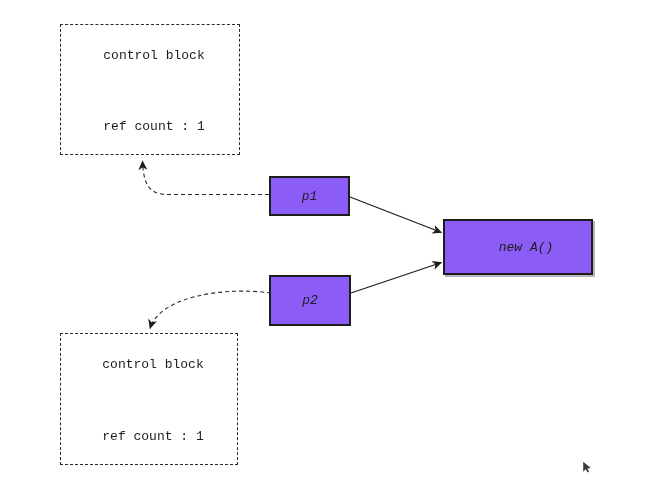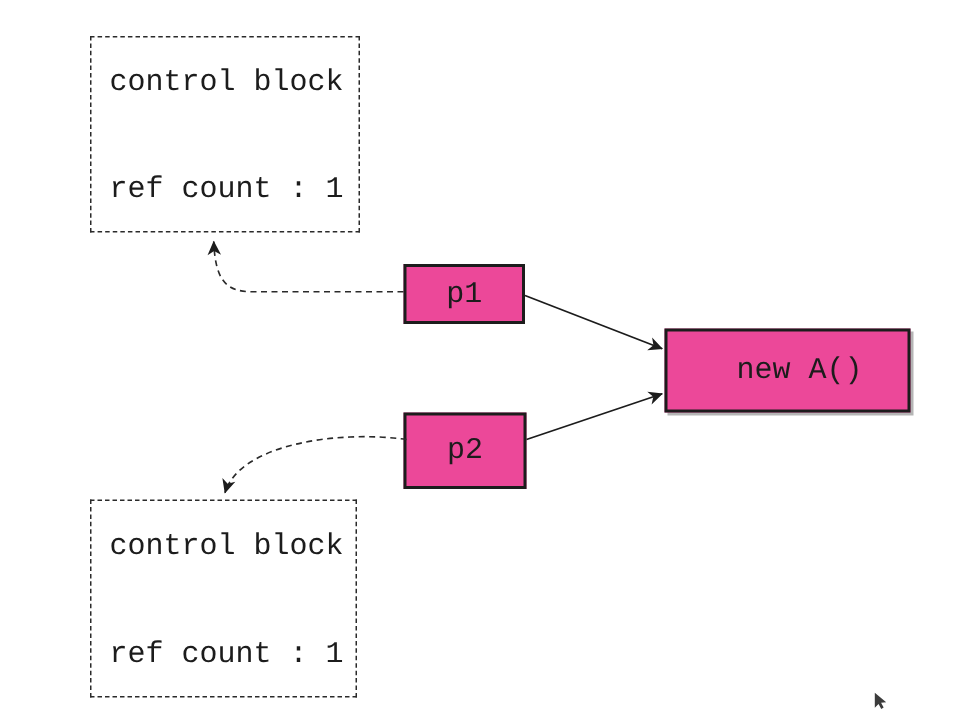--- a/index.html
+++ b/index.html
@@ -10,24 +10,25 @@
   .stage {
     position: relative;
     width: 646px;
     height: 483px;
     background: #ffffff;
     font-family: "Liberation Mono", "DejaVu Sans Mono", monospace;
     color: #1c1c1c;
     overflow: hidden;
   }
   .box-text {
-    font-size: 20px;
+    font-size: 13px;
     line-height: 23px;
     white-space: pre;
     color: #1c1c1c;
+    text-align: center;
   }
   .ctrl-block {
     position: absolute;
     box-sizing: border-box;
     border: 1px dashed #2a2a2a;
     background: #ffffff;
     display: flex;
     flex-direction: column;
     justify-content: space-between;
     padding: 19px 4px 16px 12px;
@@ -37,36 +38,37 @@
     width: 180px; height: 131px;
   }
   .ctrl-block-bottom {
     left: 60px; top: 333px;
     width: 178px; height: 132px;
   }
   .solid-box {
     position: absolute;
     box-sizing: border-box;
     border: 2px solid #1c1c1c;
-    background: #ec4899;
+    background: #8b5cf6;
     display: flex;
     align-items: center;
     justify-content: center;
+    font-style: italic;
   }
   .p1-box {
     left: 269px; top: 176px;
     width: 81px; height: 40px;
   }
   .p2-box {
     left: 269px; top: 275px;
     width: 82px; height: 51px;
   }
   .object-box {
     left: 443px; top: 219px;
-    width: 164px; height: 56px;
+    width: 150px; height: 56px;
     box-shadow: 2px 2px 0 rgba(120,120,120,0.55);
     padding-left: 16px;
   }
   .arrow-layer {
     position: absolute;
     left: 0; top: 0;
     width: 646px;
     height: 483px;
     pointer-events: none;
   }

